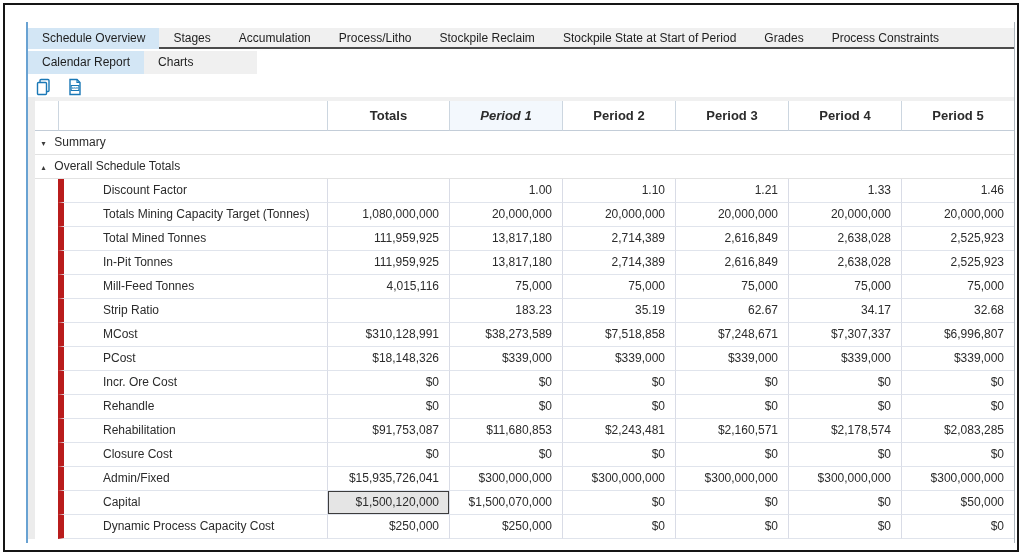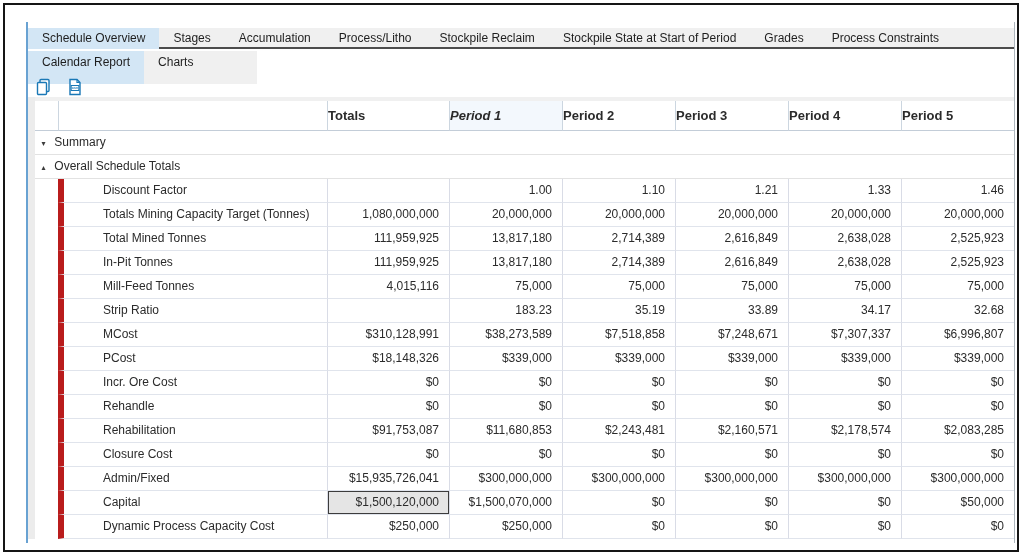--- a/index.html
+++ b/index.html
@@ -10,38 +10,38 @@
   .app { position:absolute; left:21px; top:17px; width:989px; height:521px;
          background:#ffffff; border-right:1px solid #aeb6bd; }
   .accent { position:absolute; left:0; top:0; width:2px; height:100%; background:#69a2d2; }
 
   
   .tabbar1 { position:absolute; left:2px; right:0; top:6px; height:21px;
              background:#f0f0f0; border-bottom:2px solid #4c4c4c; white-space:nowrap; }
   .tab { display:inline-block; padding:0 14px; line-height:21px; font-size:12px;
          color:#1e1e1e; cursor:default; }
   .tab.sel { background:#d3e6f5; }
-  .tabbar2 { position:absolute; left:2px; top:29px; height:33px; background:#f0f0f0;
+  .tabbar2 { position:absolute; left:2px; top:29px; height:23px; background:#f0f0f0;
              display:inline-flex; }
   .tab2 { display:inline-block; padding:0 14px; line-height:23px; font-size:12px; color:#1e1e1e; }
   .tab2.sel { background:#d3e6f5; }
   .tab2.wide { width:113px; }
 
   
   .toolbar { position:absolute; left:8px; top:55px; height:20px; }
   .iconbtn { display:inline-block; width:20px; height:20px; border:none; background:transparent;
              margin-right:7px; padding:0; vertical-align:top; cursor:pointer; }
 
   
   .grid { position:absolute; left:2px; top:75px; right:0; bottom:0; background:#ffffff; }
   .gutter { position:absolute; left:0; top:0; width:7px; height:442px; background:#ececec; }
   .gbody { position:absolute; left:7px; top:0; right:0; }
   .gpad  { height:4px; background:#f0f0f0; }
   .ghrow { display:flex; height:30px; background:#ffffff; }
-  .hc { line-height:29px; font-weight:bold; font-size:13px; color:#2b2b2b;
+  .hc { line-height:29px; text-align:center; font-weight:bold; font-size:13px; color:#2b2b2b;
         border-bottom:1px solid #c3cdd8; }
   .grow { height:24px; line-height:23px; border-bottom:1px solid #e2e2e2; font-size:12px;
           color:#2b2b2b; padding-left:1px; background:#ffffff; cursor:default; }
   .garrow { display:inline-block; width:15px; font-size:8px; color:#3c3c3c; text-align:center; }
   .drow { display:flex; height:24px; background:#ffffff; }
   .c { line-height:23px; font-size:12px; color:#2b2b2b; }
   .ncol { width:23px; }
   .lcol { width:269px; }
   .tcol { width:122px; }
   .pcol { width:113px; }
@@ -159,21 +159,21 @@
               <div class="c pcol vcell">75,000</div>
               <div class="c pcol vcell">75,000</div>
               <div class="c pcol vcell">75,000</div>
             </div>
             <div class="drow">
               <div class="c ncol"></div>
               <div class="c lcol lcell">Strip Ratio</div>
               <div class="c tcol vcell"></div>
               <div class="c pcol vcell">183.23</div>
               <div class="c pcol vcell">35.19</div>
-              <div class="c pcol vcell">33.89</div>
+              <div class="c pcol vcell">62.67</div>
               <div class="c pcol vcell">34.17</div>
               <div class="c pcol vcell">32.68</div>
             </div>
             <div class="drow">
               <div class="c ncol"></div>
               <div class="c lcol lcell">MCost</div>
               <div class="c tcol vcell">$310,128,991</div>
               <div class="c pcol vcell">$38,273,589</div>
               <div class="c pcol vcell">$7,518,858</div>
               <div class="c pcol vcell">$7,248,671</div>

